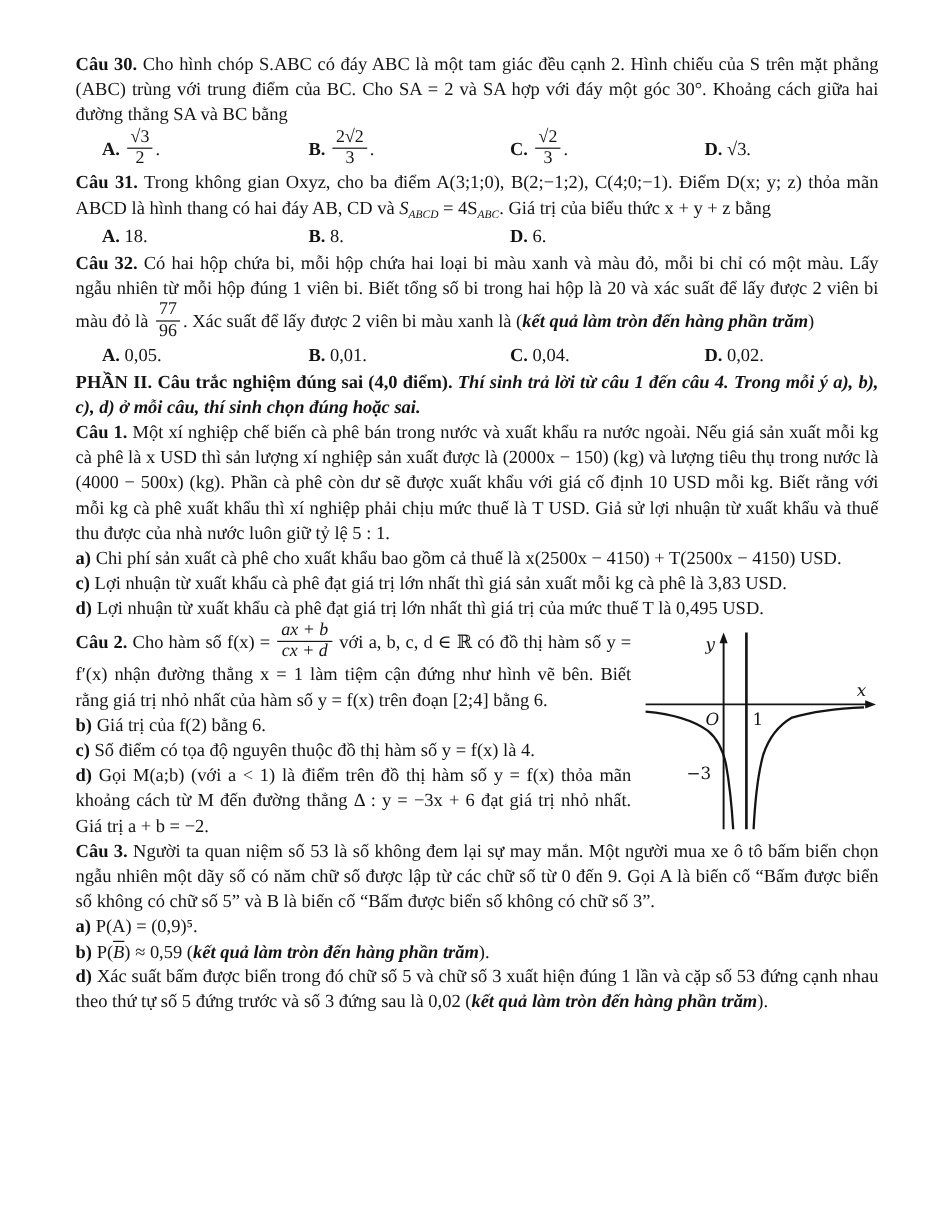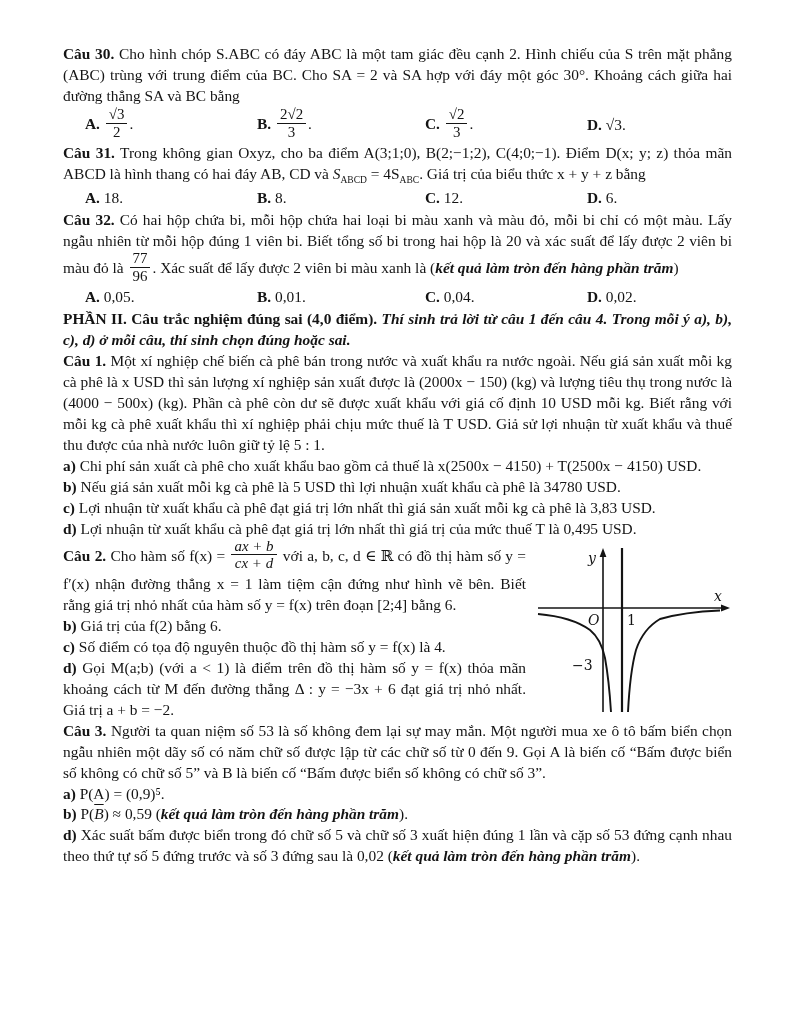--- a/index.html
+++ b/index.html
@@ -11,21 +11,21 @@
     font-size: 15.4px; line-height: 1.36; color: #141414;
     overflow: hidden;
   }
   p.para { margin: 0; text-align: justify; }
   .b  { font-weight: 700; }
   .i  { font-style: italic; }
   .bi { font-weight: 700; font-style: italic; }
   .qlabel { font-weight: 700; }
   .itemkey { font-weight: 700; }
   .ov { text-decoration: overline; }
-  sub { font-size: 0.62em; }
+  sub { font-size: 0.62em; font-style: italic; }
   .opts {
     display: grid;
     grid-template-columns: 172px 168px 162px 1fr;
     margin: 1px 0 1px 22px;
     align-items: center;
   }
   .opt { white-space: nowrap; }
   .frac {
     display: inline-flex; flex-direction: column;
     text-align: center; vertical-align: middle;
@@ -78,21 +78,20 @@
     </span>
   </div>
 
   <p class="para">
     <span class="qlabel">Câu 31.</span>
     <span>Trong không gian Oxyz, cho ba điểm A(3;1;0), B(2;−1;2), C(4;0;−1). Điểm D(x; y; z) thỏa mãn ABCD là hình thang có hai đáy AB, CD và </span><span class="mathline"><span class="i">S</span><sub>ABCD</sub><span> = 4S</span><sub>ABC</sub></span><span>. Giá trị của biểu thức x + y + z bằng</span>
   </p>
   <div class="opts">
     <span class="opt"><span class="itemkey">A.</span> <span>18.</span></span>
     <span class="opt"><span class="itemkey">B.</span> <span>8.</span></span>
-    <span class="opt"><span class="itemkey">C.</span> <span>12.</span></span>
     <span class="opt"><span class="itemkey">D.</span> <span>6.</span></span>
   </div>
 
   <p class="para">
     <span class="qlabel">Câu 32.</span>
     <span>Có hai hộp chứa bi, mỗi hộp chứa hai loại bi màu xanh và màu đỏ, mỗi bi chỉ có một màu. Lấy ngẫu nhiên từ mỗi hộp đúng 1 viên bi. Biết tổng số bi trong hai hộp là 20 và xác suất để lấy được 2 viên bi màu đỏ là </span><span class="frac">
         <span class="fnum">77</span>
         <span class="fden">96</span>
       </span><span>. Xác suất để lấy được 2 viên bi màu xanh là (</span><span class="bi">kết quả làm tròn đến hàng phần trăm</span><span>)</span>
   </p>
@@ -105,21 +104,20 @@
 
   <p class="para">
     <span class="b">PHẦN II. Câu trắc nghiệm đúng sai (4,0 điểm). </span><span class="bi">Thí sinh trả lời từ câu 1 đến câu 4. Trong mỗi ý a), b), c), d) ở mỗi câu, thí sinh chọn đúng hoặc sai.</span>
   </p>
 
   <p class="para">
     <span class="qlabel">Câu 1.</span>
     <span>Một xí nghiệp chế biến cà phê bán trong nước và xuất khẩu ra nước ngoài. Nếu giá sản xuất mỗi kg cà phê là x USD thì sản lượng xí nghiệp sản xuất được là (2000x − 150) (kg) và lượng tiêu thụ trong nước là (4000 − 500x) (kg). Phần cà phê còn dư sẽ được xuất khẩu với giá cố định 10 USD mỗi kg. Biết rằng với mỗi kg cà phê xuất khẩu thì xí nghiệp phải chịu mức thuế là T USD. Giả sử lợi nhuận từ xuất khẩu và thuế thu được của nhà nước luôn giữ tỷ lệ 5 : 1.</span>
   </p>
   <p class="para"><span class="itemkey">a)</span> <span>Chi phí sản xuất cà phê cho xuất khẩu bao gồm cả thuế là x(2500x − 4150) + T(2500x − 4150) USD.</span></p>
-  <p class="para"><span class="itemkey">b)</span> <span>Nếu giá sản xuất mỗi kg cà phê là 5 USD thì lợi nhuận xuất khẩu cà phê là 34780 USD.</span></p>
   <p class="para"><span class="itemkey">c)</span> <span>Lợi nhuận từ xuất khẩu cà phê đạt giá trị lớn nhất thì giá sản xuất mỗi kg cà phê là 3,83 USD.</span></p>
   <p class="para"><span class="itemkey">d)</span> <span>Lợi nhuận từ xuất khẩu cà phê đạt giá trị lớn nhất thì giá trị của mức thuế T là 0,495 USD.</span></p>
 
   <div class="c2wrap">
     <div class="graph">
       <svg viewBox="0 0 196 168" xmlns="http://www.w3.org/2000/svg">
 
         <line x1="2" y1="62" x2="188" y2="62" stroke="#141414" stroke-width="1.6"></line>
         <polygon points="194,62 185,58.6 185,65.4" fill="#141414"></polygon>
 

